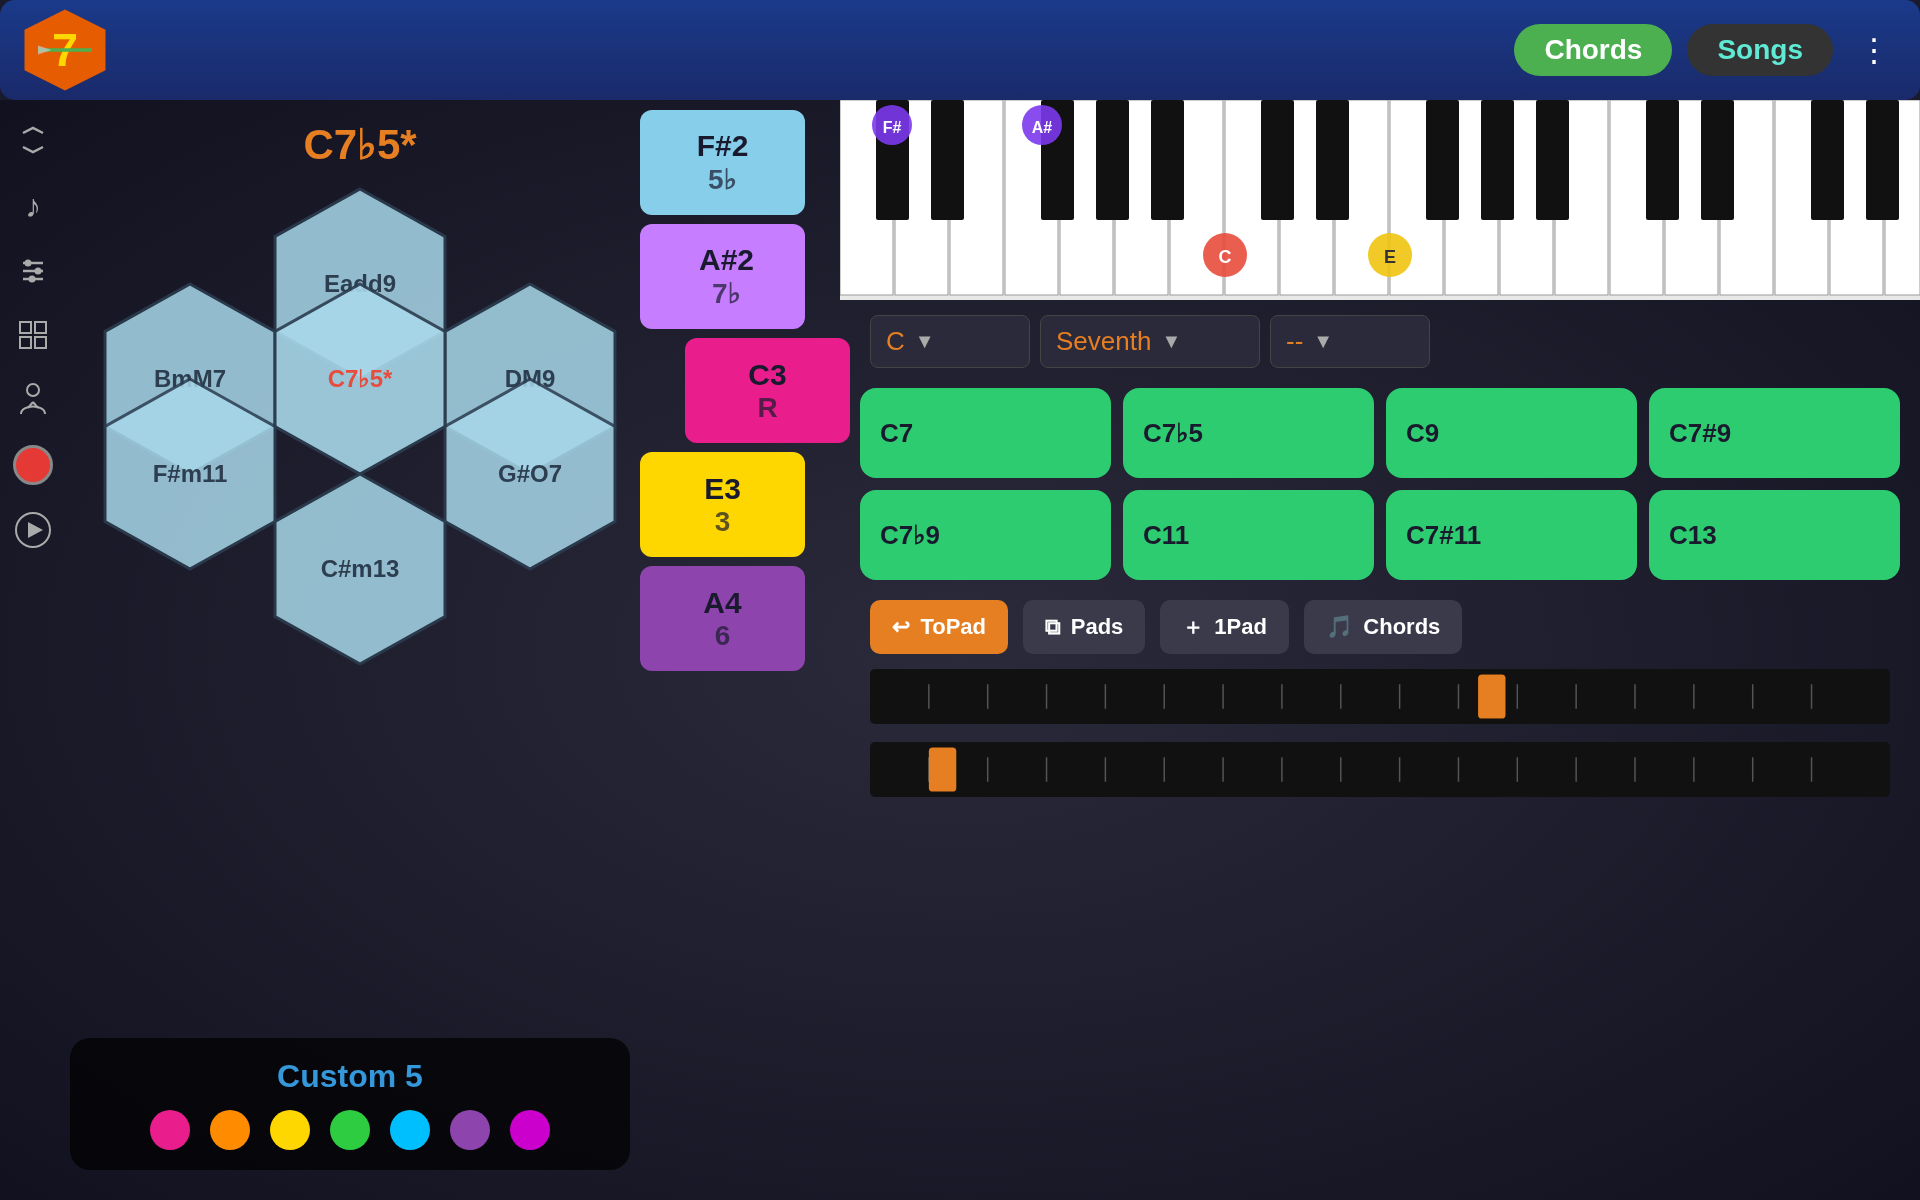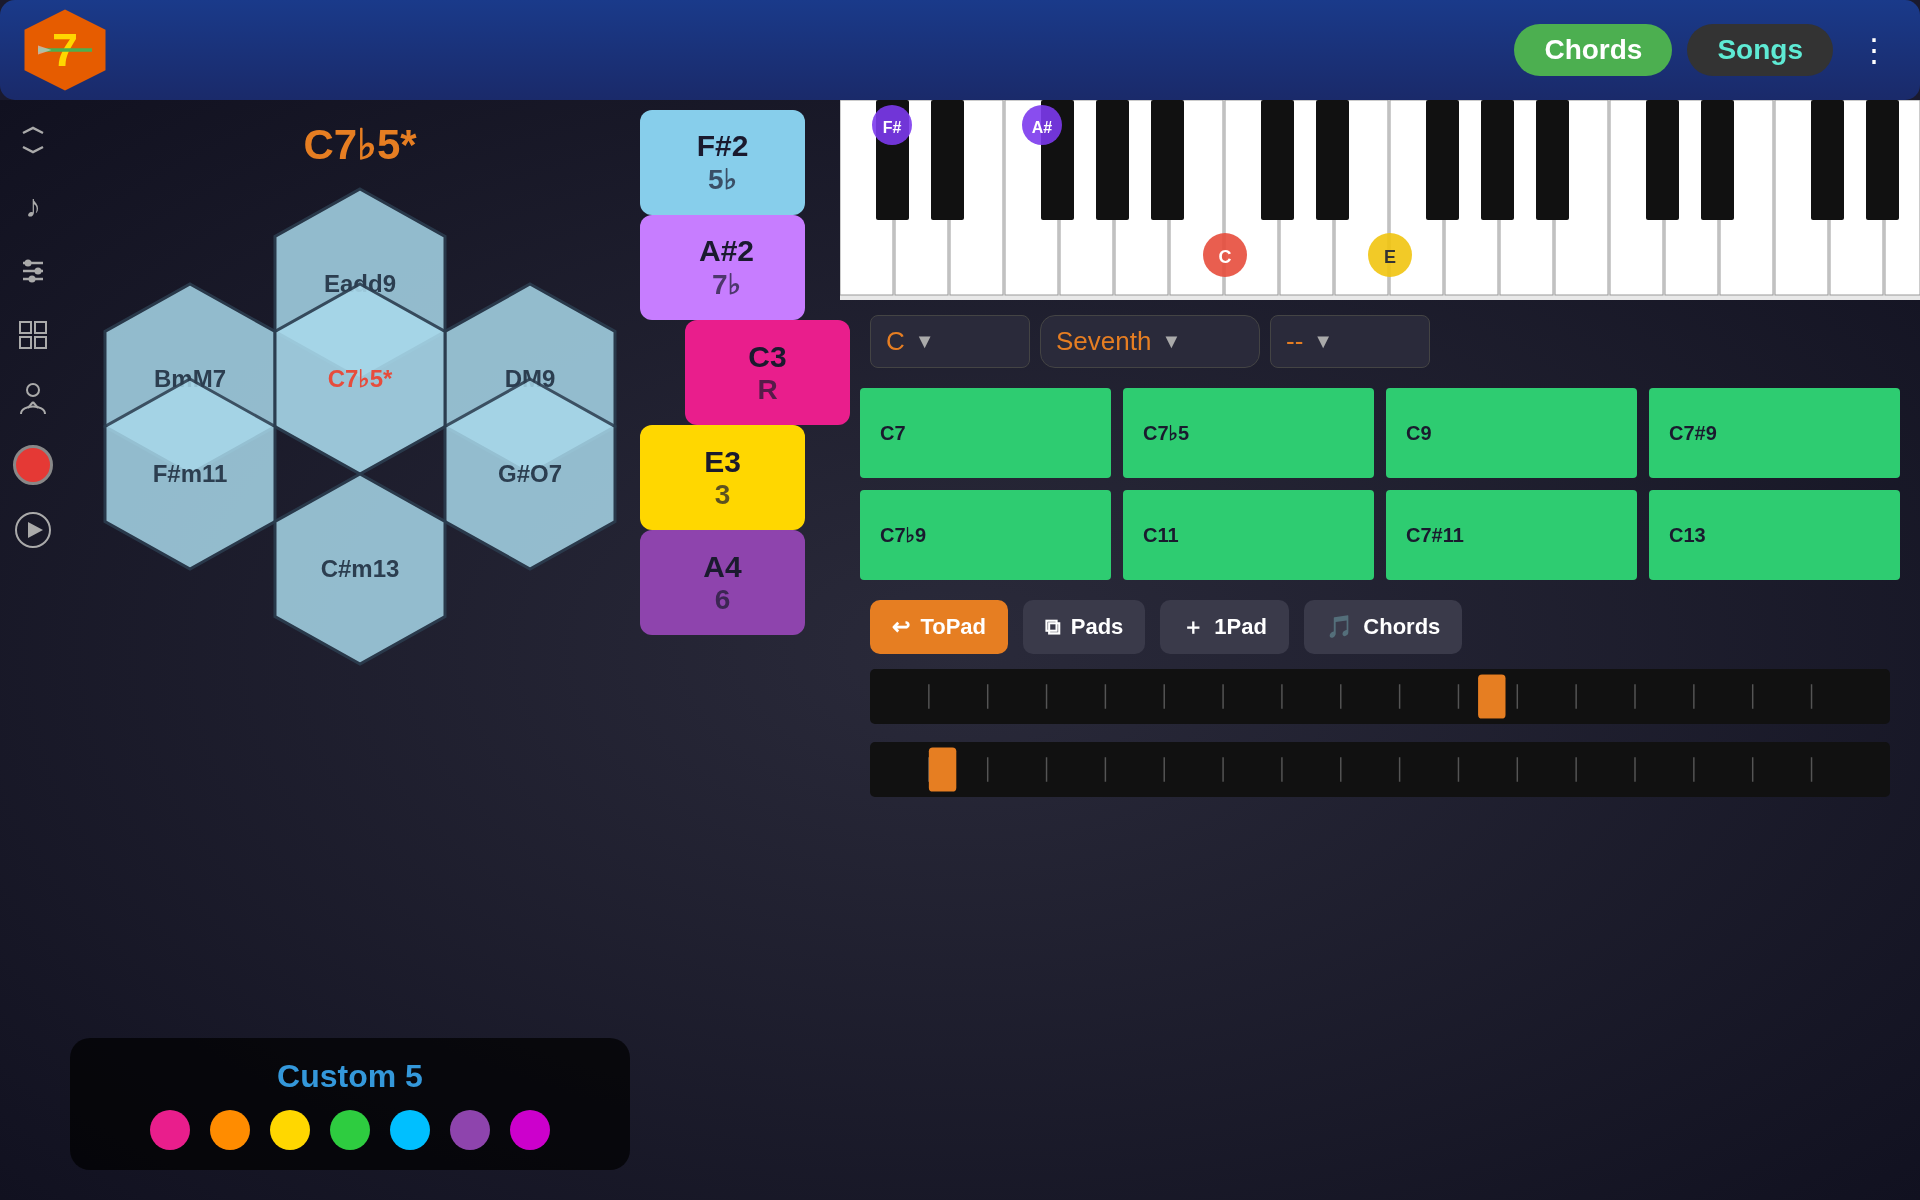--- a/index.html
+++ b/index.html
@@ -153,21 +153,21 @@
     }
 
     
     #chord-strips {
       position: absolute;
       left: 640px;
       top: 10px;
       width: 175px;
       display: flex;
       flex-direction: column;
-      gap: 0;
+      gap: 9px;
     }
 
     .chord-strip {
       width: 165px;
       height: 105px;
       border-radius: 12px;
       display: flex;
       flex-direction: column;
       align-items: center;
       justify-content: center;
@@ -232,25 +232,25 @@
     
     #chord-grid {
       display: grid;
       grid-template-columns: repeat(4, 1fr);
       gap: 12px;
       margin-bottom: 20px;
     }
 
     .chord-grid-cell {
       background: #2ecc71;
-      border-radius: 4px;
+      border-radius: 16px;
       padding: 20px;
       text-align: left;
       cursor: pointer;
-      font-size: 20px;
+      font-size: 26px;
       font-weight: bold;
       color: #1a1a2e;
       min-height: 90px;
       display: flex;
       align-items: center;
     }
 
     
     #action-buttons {
       display: flex;
@@ -516,21 +516,21 @@
       </svg>
     </div>
 
     <div id="controls-area">
 
       <div id="chord-selector-row" style="display:flex;align-items:center;gap:10px;margin-bottom:20px;padding:0 10px;">
         <div class="chord-select-box">
           <span>C</span>
           <span class="arrow">▼</span>
         </div>
-        <div class="chord-select-box" style="min-width:220px;border-radius:15px;">
+        <div class="chord-select-box" style="min-width:220px;">
           <span>Seventh</span>
           <span class="arrow">▼</span>
         </div>
         <div class="chord-select-box">
           <span>--</span>
           <span class="arrow">▼</span>
         </div>
       </div>
 
       <div id="chord-grid">

